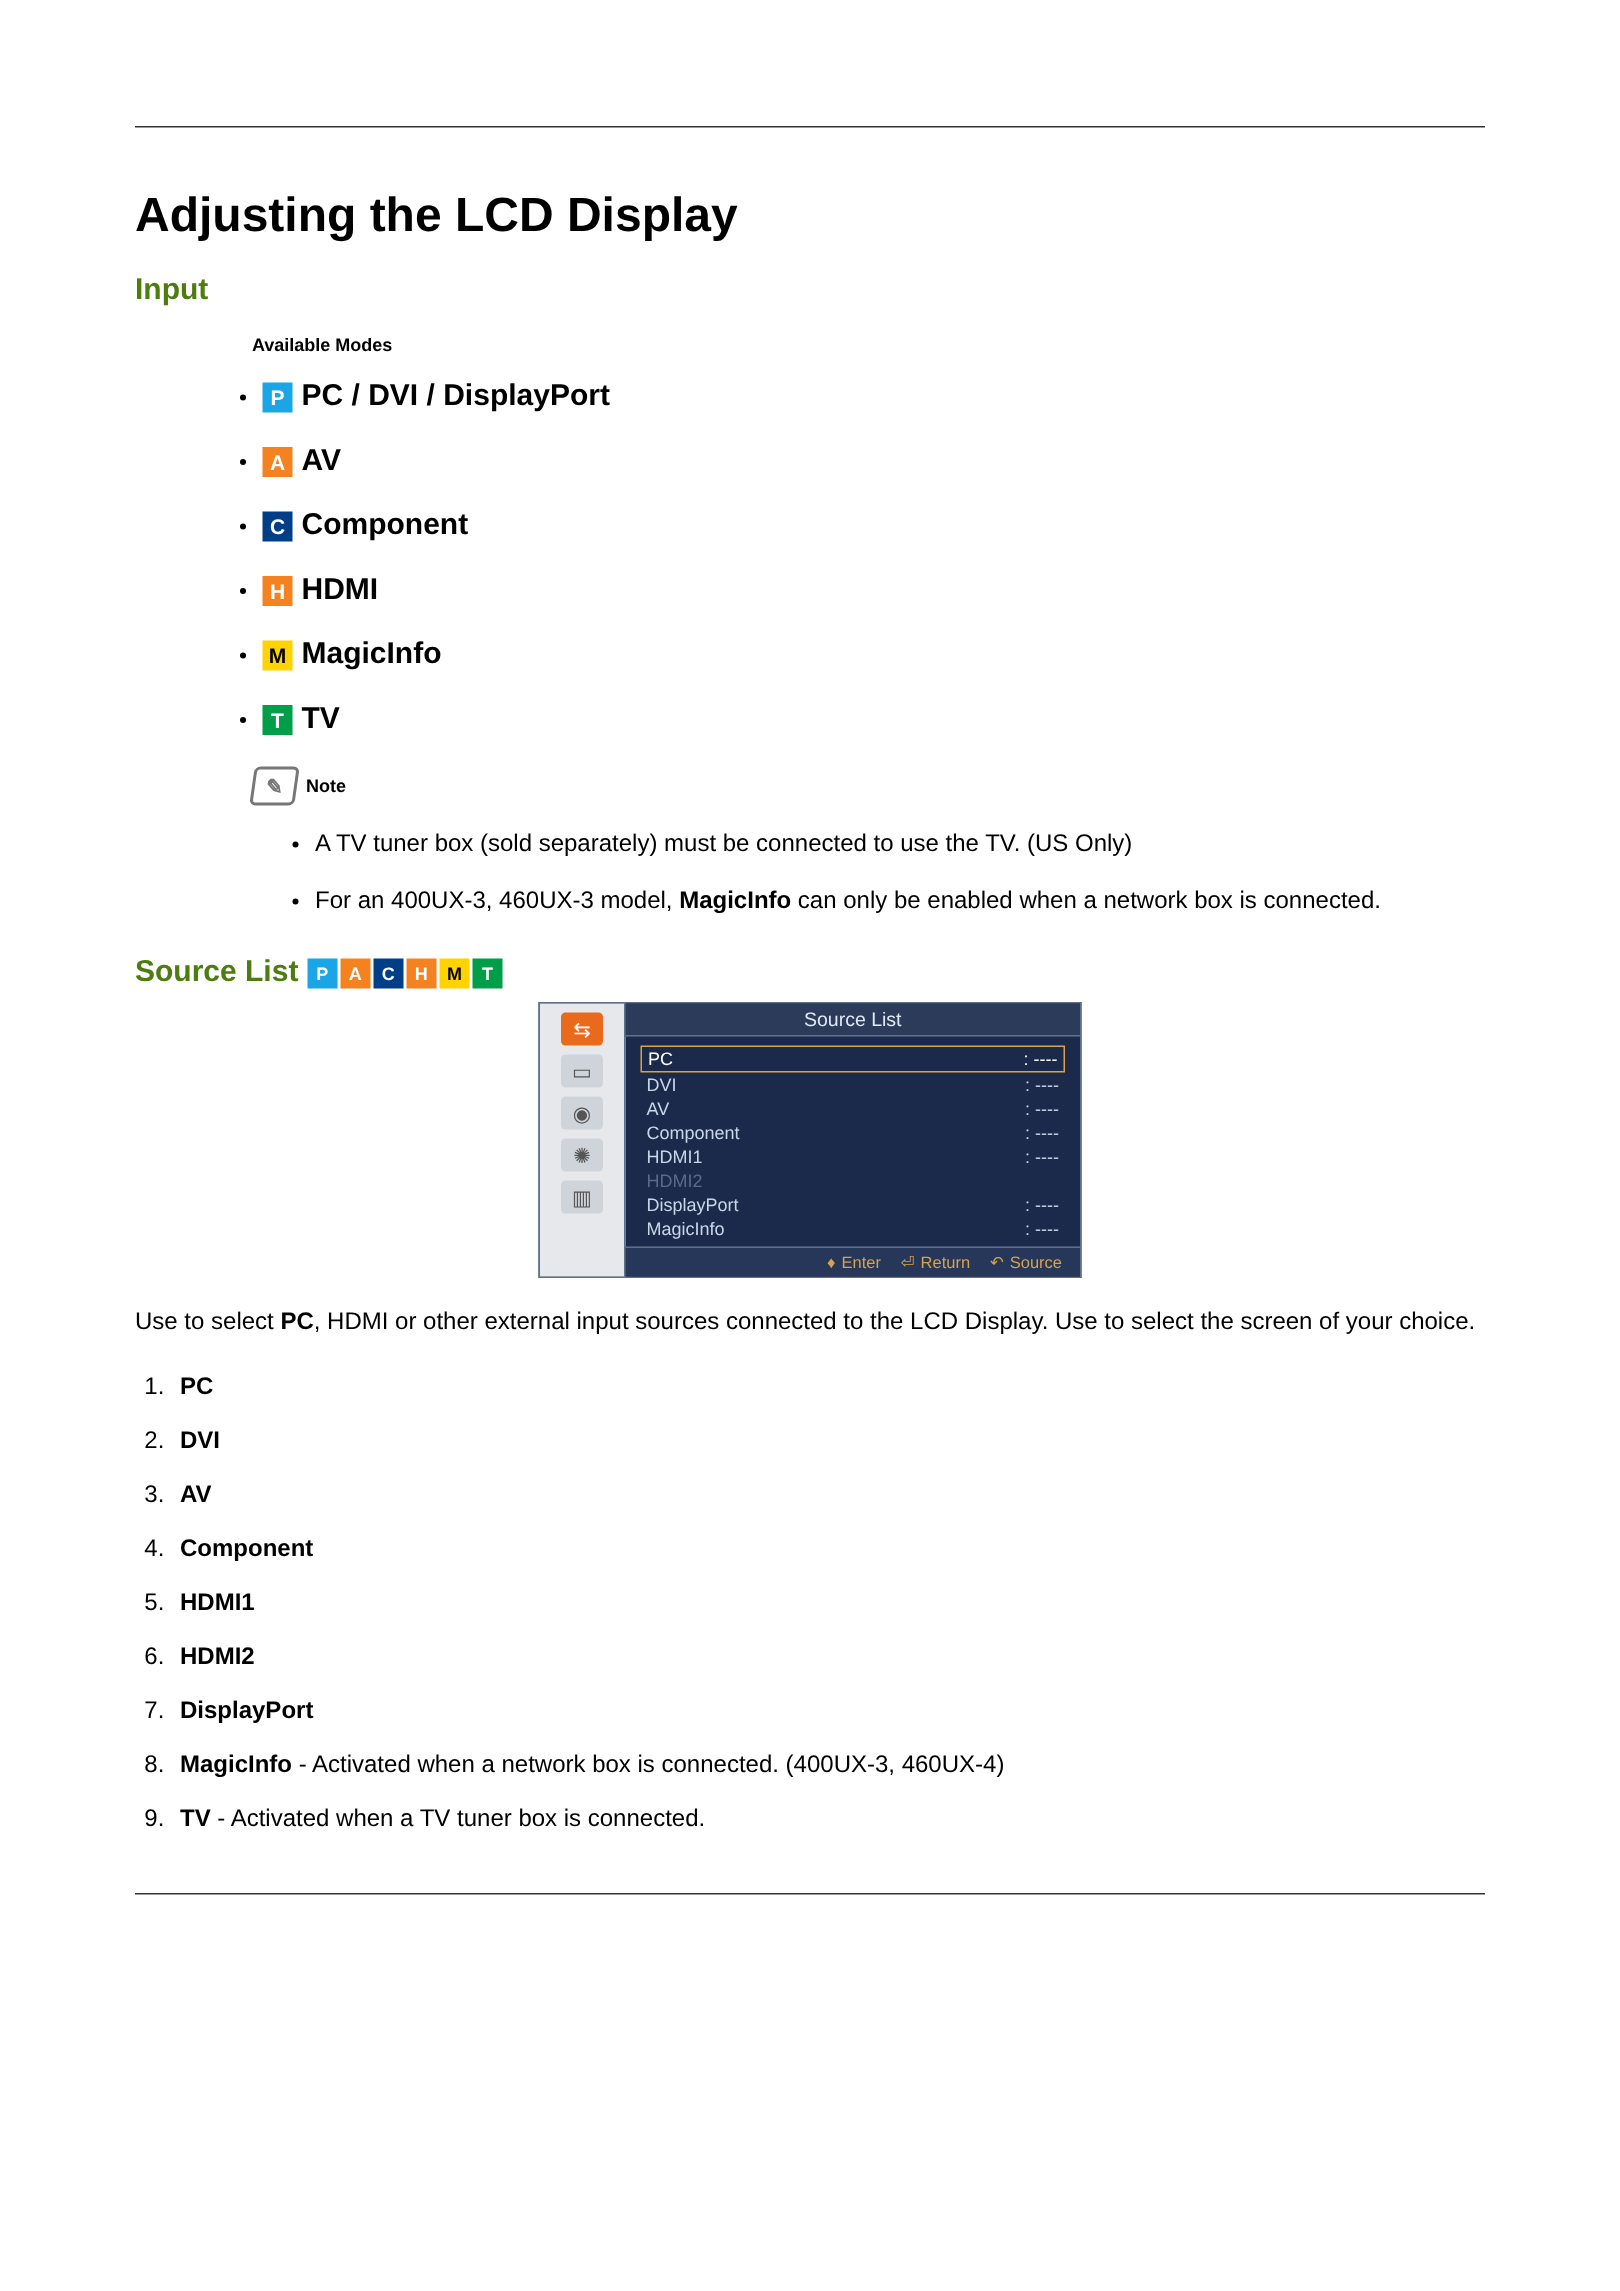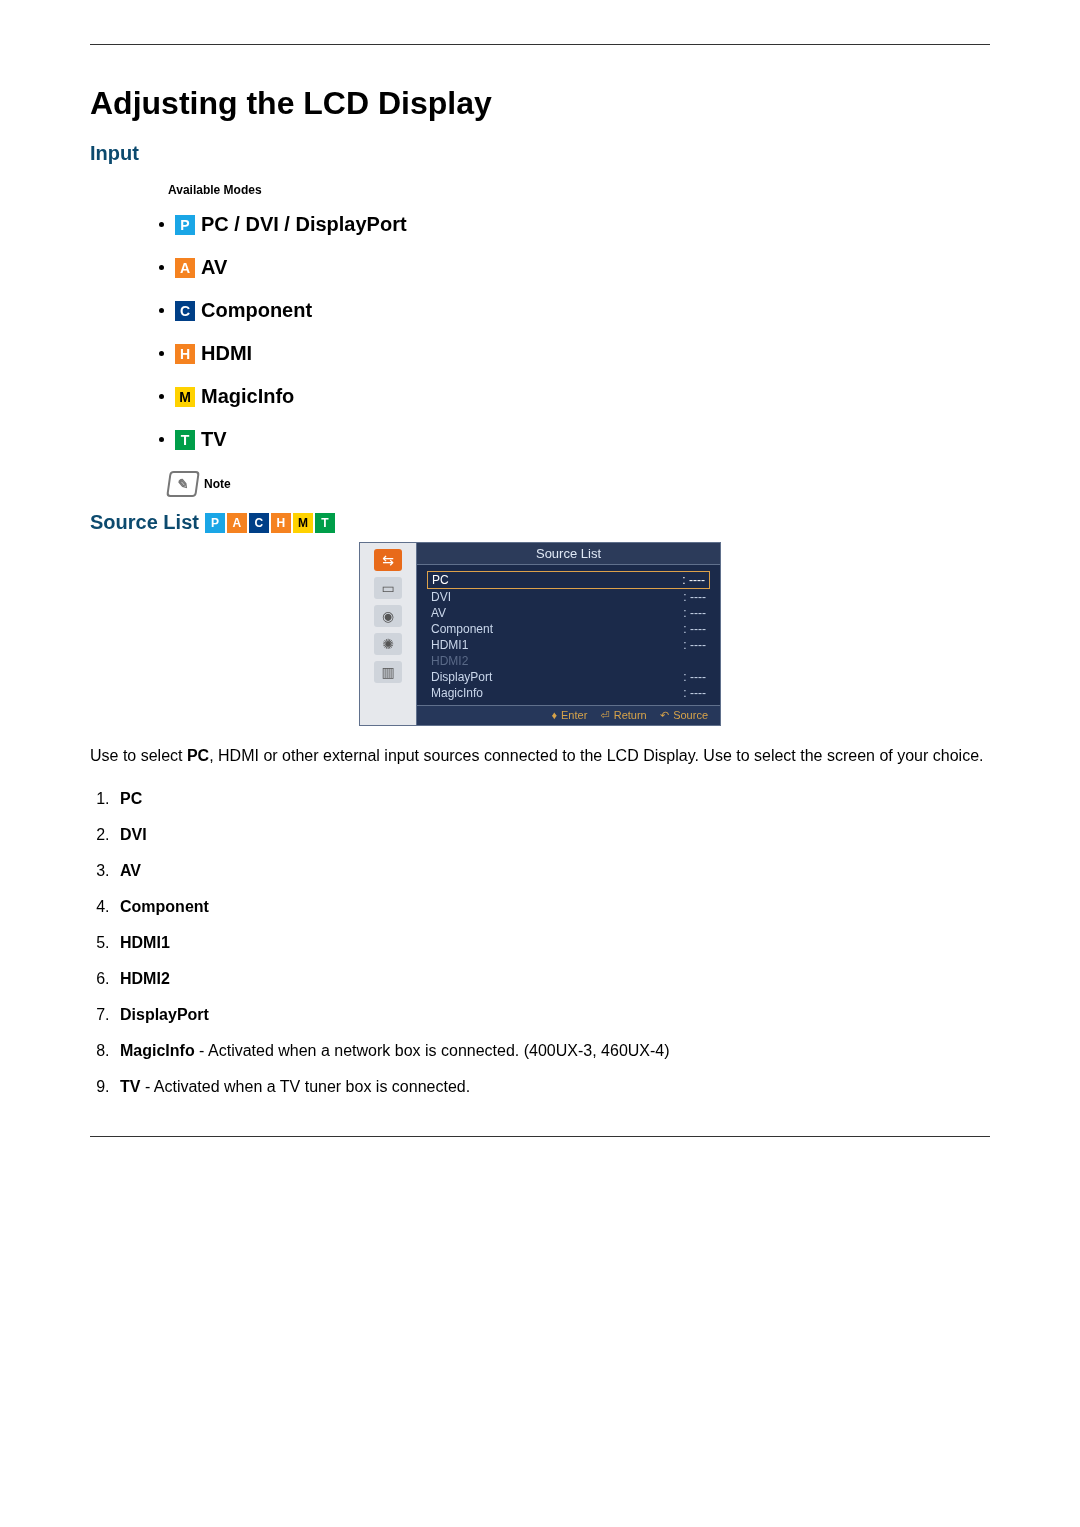--- a/index.html
+++ b/index.html
@@ -4,34 +4,35 @@
 <style>
   body {
     margin: 0;
     font-family: Arial, Helvetica, sans-serif;
     background: #fff;
     color: #000;
     width: 1080px;
   }
   .page {
     padding: 44px 90px 40px 90px;
+    margin-top: 40px;
   }
   hr.top, hr.bottom {
     border: none;
     border-top: 1px solid #333;
     margin: 0 0 40px 0;
   }
   hr.bottom { margin: 40px 0 0 0; }
   h1 {
     font-size: 32px;
     font-weight: bold;
     margin: 0 0 20px 0;
   }
   h2.section {
-    color: #0c4a6e;
+    color: #4d7c0f;
     font-size: 20px;
     font-weight: bold;
     margin: 10px 0 18px 0;
   }
   h3.subsection {
     font-size: 12px;
     font-weight: bold;
     margin: 0 0 16px 78px;
   }
   .modes-list {
@@ -184,20 +185,24 @@
     <li><span class="mode-row">
       <span class="mode-icon t">T</span>
       <span class="mode-label">TV</span>
         </span></li>
   </ul>
 
   <div class="note-row">
     <span class="note-icon">✎</span>
     <span class="note-label">Note</span>
   </div>
+  <ul class="note-list">
+    <li>A TV tuner box (sold separately) must be connected to use the TV. (US Only)</li>
+    <li>For an 400UX-3, 460UX-3 model, <b>MagicInfo</b> can only be enabled when a network box is connected.</li>
+  </ul>
 
   <div class="source-list-heading">
     <h2 class="section">Source List</h2>
     <span class="strip">
       <span class="mode-icon small p">P</span>
       <span class="mode-icon small a">A</span>
       <span class="mode-icon small c">C</span>
       <span class="mode-icon small h">H</span>
       <span class="mode-icon small m">M</span>
       <span class="mode-icon small t">T</span>

